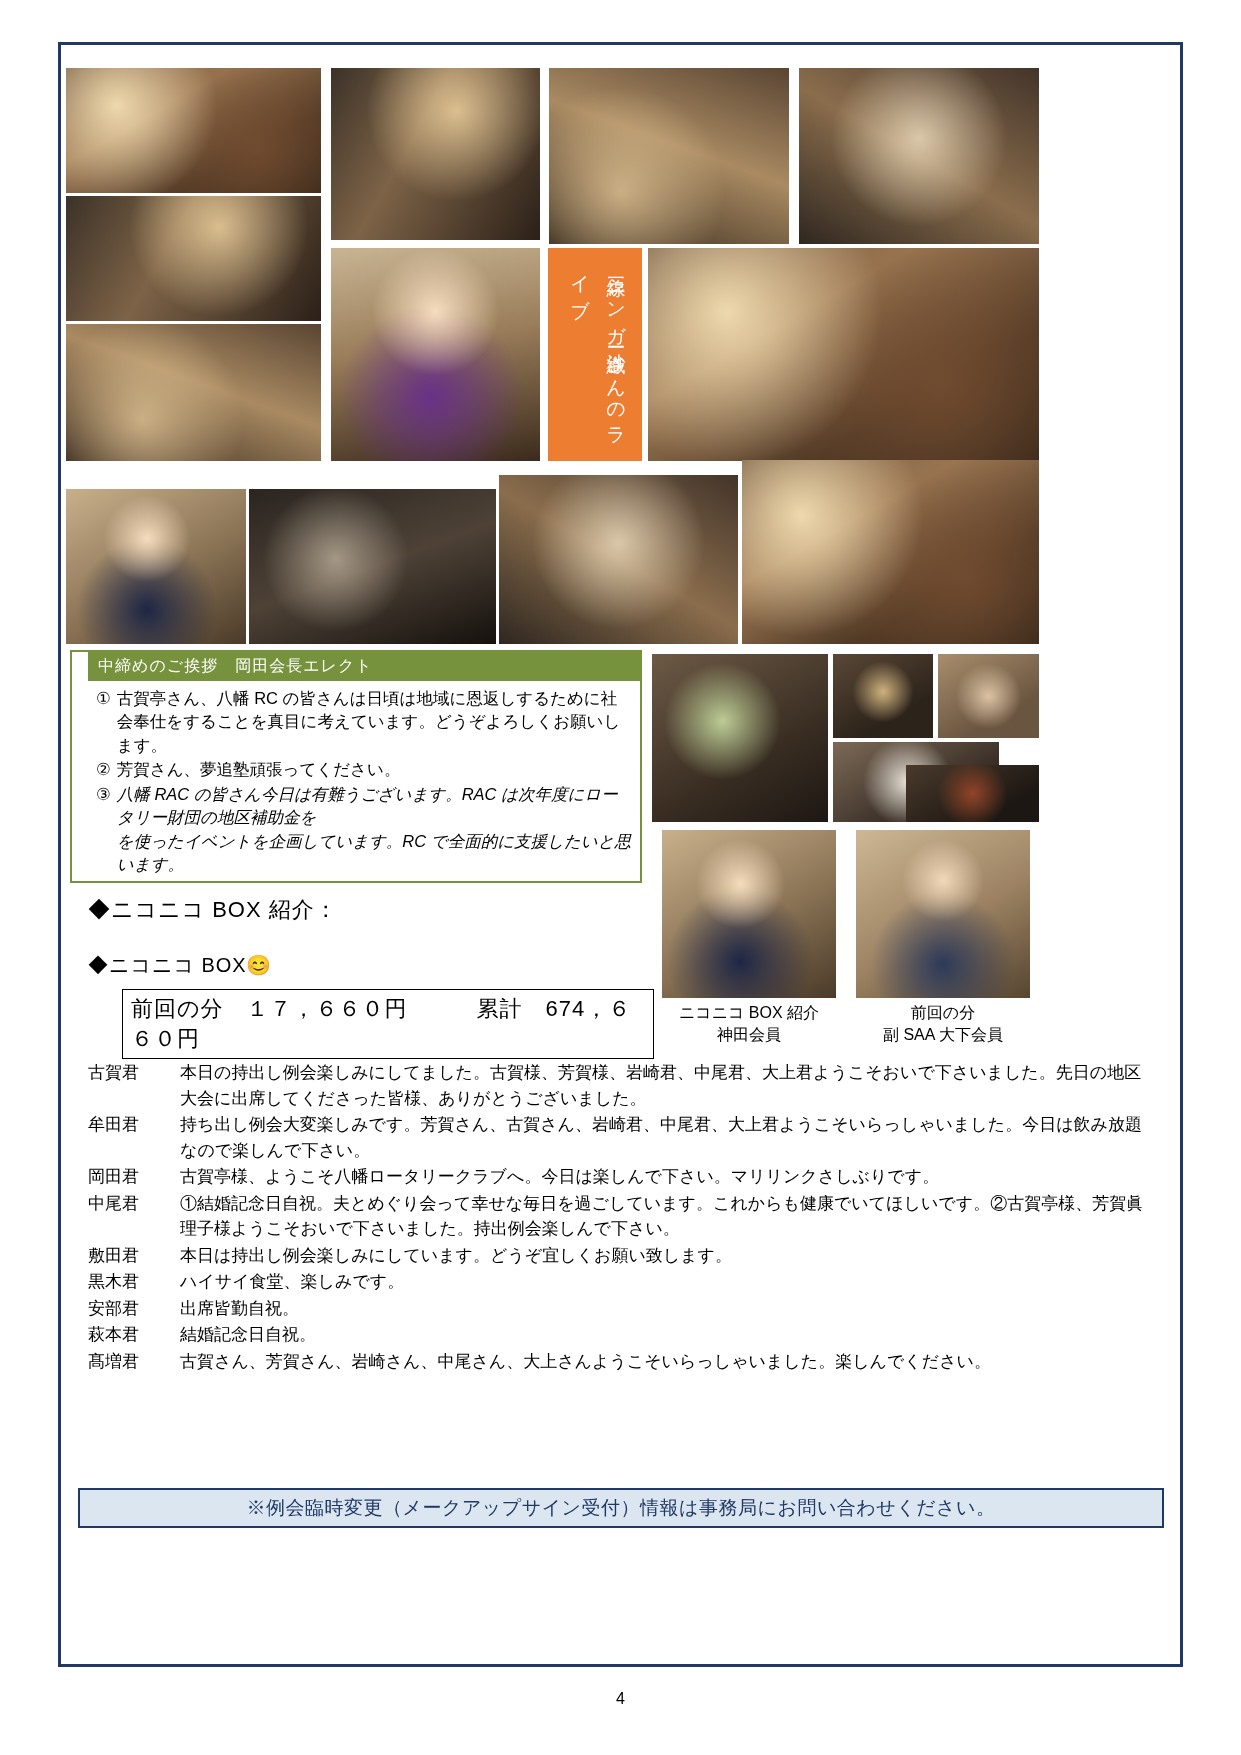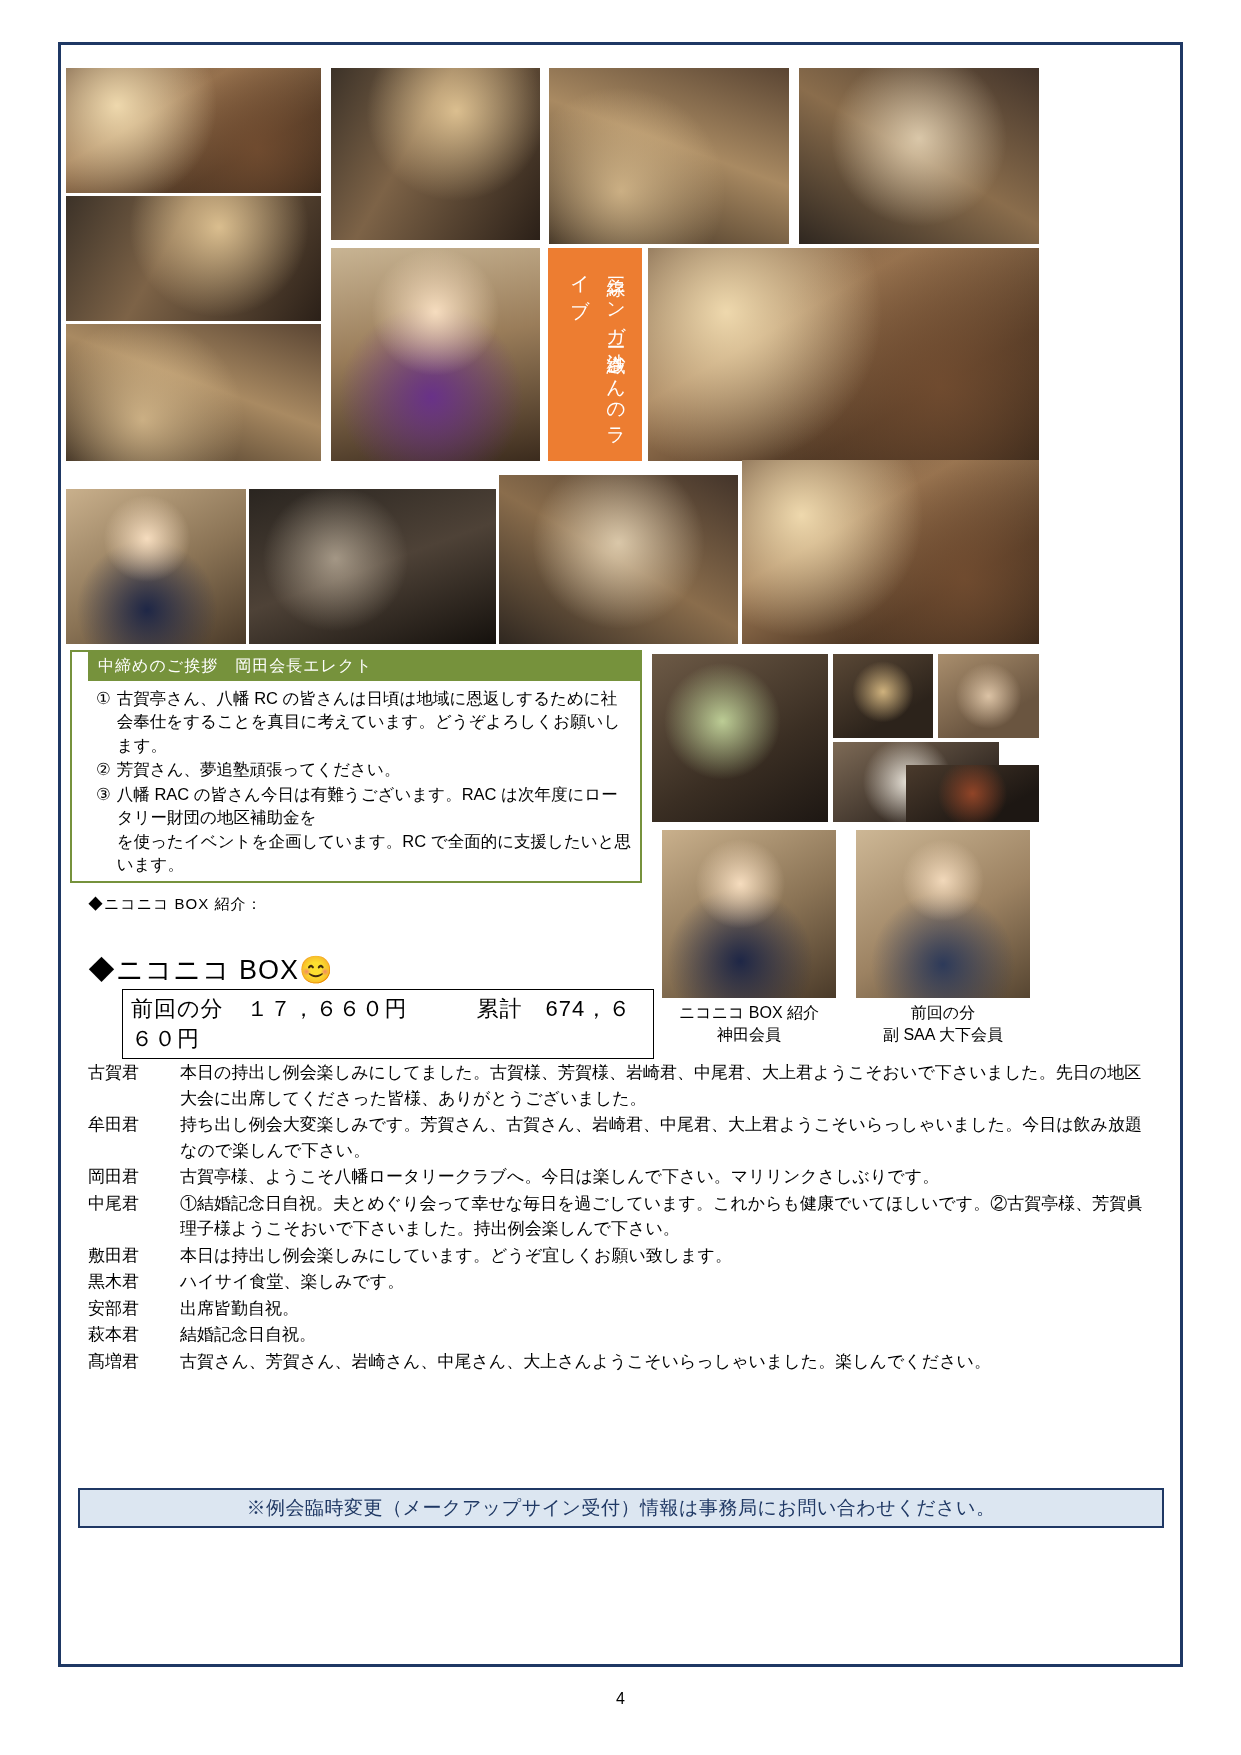--- a/index.html
+++ b/index.html
@@ -131,27 +131,27 @@
     gap: 6px;
     margin-bottom: 1px;
   }
   .num-item .num { flex: 0 0 auto; }
   .num-item .txt { flex: 1 1 auto; }
 
   
   .niko1 {
     position: absolute;
     left: 88px; top: 895px;
-    font-size: 15px;
+    font-size: 22px;
     letter-spacing: 1px;
   }
   .niko2 {
     position: absolute;
     left: 88px; top: 952px;
-    font-size: 27px;
+    font-size: 20px;
     letter-spacing: 1px;
   }
   .niko-amount {
     position: absolute;
     left: 122px; top: 989px;
     width: 532px;
     border: 1.5px solid #000;
     box-sizing: border-box;
     font-size: 22px;
     padding: 4px 8px;
@@ -307,21 +307,21 @@
       <div class="num-item">
         <span class="num">①</span>
         <span class="txt">古賀亭さん、八幡 RC の皆さんは日頃は地域に恩返しするために社会奉仕をすることを真目に考えています。どうぞよろしくお願いします。</span>
       </div>
       <div class="num-item">
         <span class="num">②</span>
         <span class="txt">芳賀さん、夢追塾頑張ってください。</span>
       </div>
       <div class="num-item">
         <span class="num">③</span>
-        <span class="txt" style="white-space:pre-line;">八幡 RAC の皆さん今日は有難うございます。RAC は次年度にロータリー財団の地区補助金を
+        <span class="txt" style="white-space:pre-line;font-style:italic;">八幡 RAC の皆さん今日は有難うございます。RAC は次年度にロータリー財団の地区補助金を
 を使ったイベントを企画しています。RC で全面的に支援したいと思います。</span>
       </div>
     </div>
   </div>
 
   <div class="niko1">◆ニコニコ BOX 紹介：</div>
   <div class="niko2">◆ニコニコ BOX😊</div>
   <div class="niko-amount">前回の分　１７，６６０円　　　累計　674，６６０円</div>
 
   <div class="comments">

